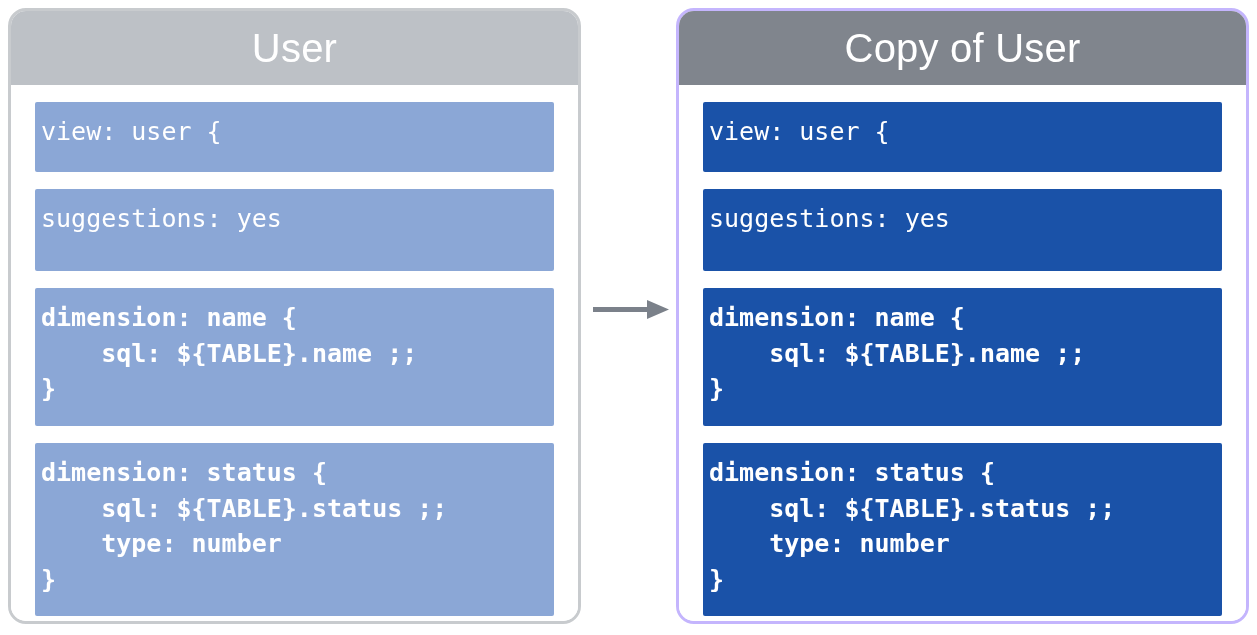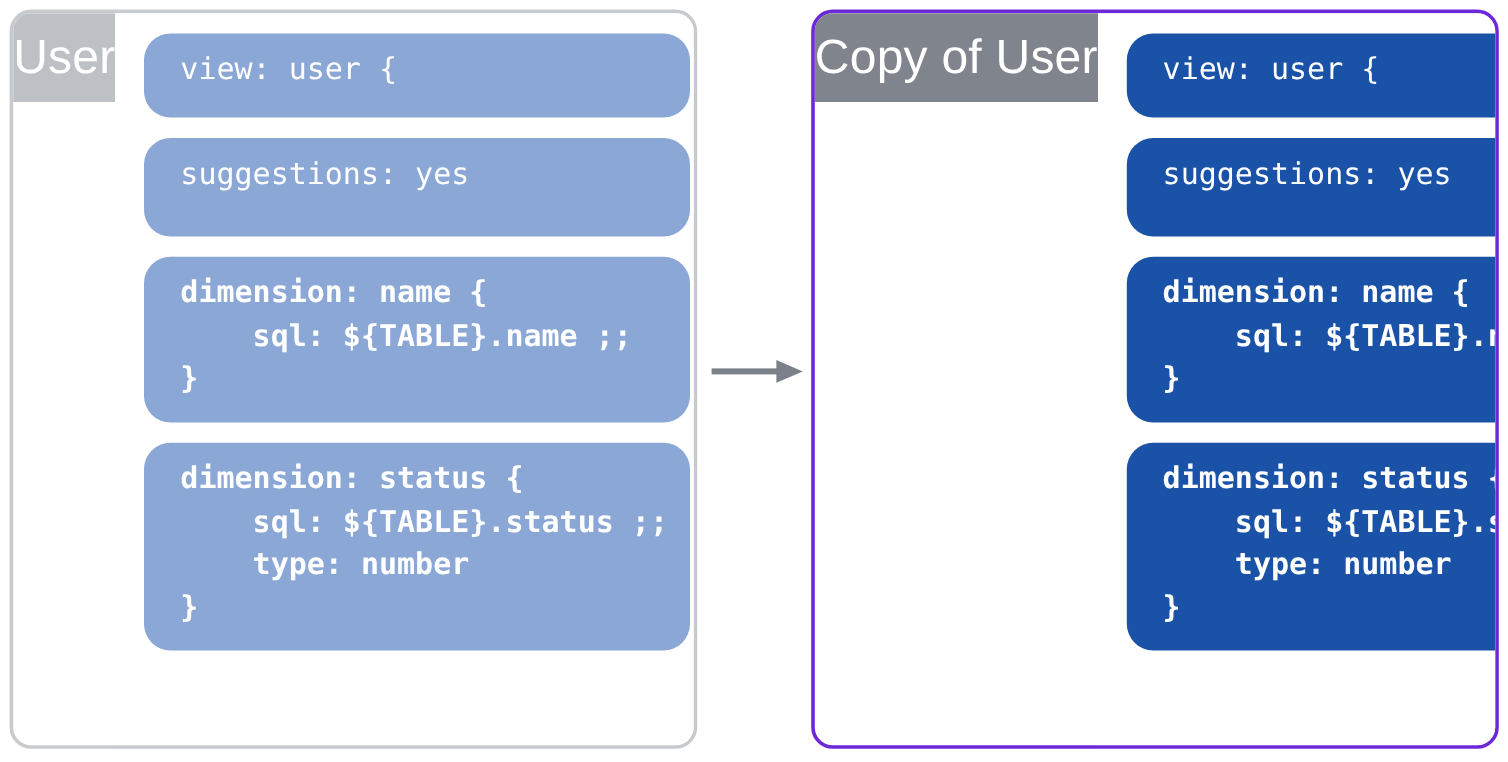--- a/index.html
+++ b/index.html
@@ -23,31 +23,31 @@
   
   .panel {
     position: absolute;
     top: 8px;
     height: 616px;
     box-sizing: border-box;
     border-radius: 18px;
     background: #ffffff;
     overflow: hidden;
     display: flex;
-    flex-direction: row;
+    flex-direction: column;
   }
   .panel-source {
     left: 8px;
     width: 573px;
     border: 3px solid #c8cbce;
   }
   .panel-copy {
     left: 676px;
     width: 573px;
-    border: 3px solid #6d28d9;
+    border: 3px solid #c4b5fd;
   }
 
   .panel-header {
     flex: 0 0 auto;
     height: 74px;
     display: flex;
     align-items: center;
     justify-content: center;
     color: #ffffff;
     font-size: 40px;
@@ -63,22 +63,22 @@
     padding: 17px 24px 18px 24px;
     box-sizing: border-box;
     display: flex;
     flex-direction: column;
     gap: 17px;
     background: #ffffff;
   }
 
   
   .code-block {
-    border-radius: 22px;
-    padding: 12px 18px 14px 30px;
+    border-radius: 2px;
+    padding: 12px 18px 14px 6px;
     box-sizing: border-box;
     color: #ffffff;
     font-family: "DejaVu Sans Mono", monospace;
     font-size: 25px;
     line-height: 1.42;
     white-space: pre;
     overflow: hidden;
   }
   .panel-source .code-block { background: #8ba7d6; }
   .panel-copy   .code-block { background: #1a52a8; }

